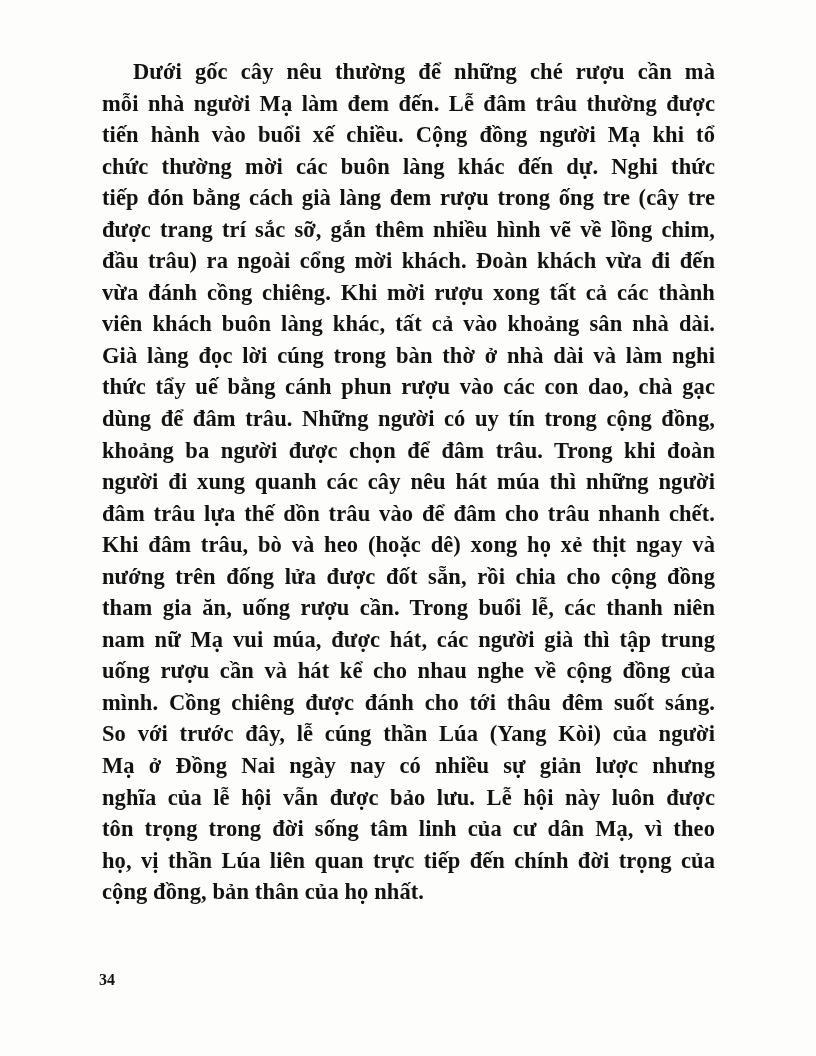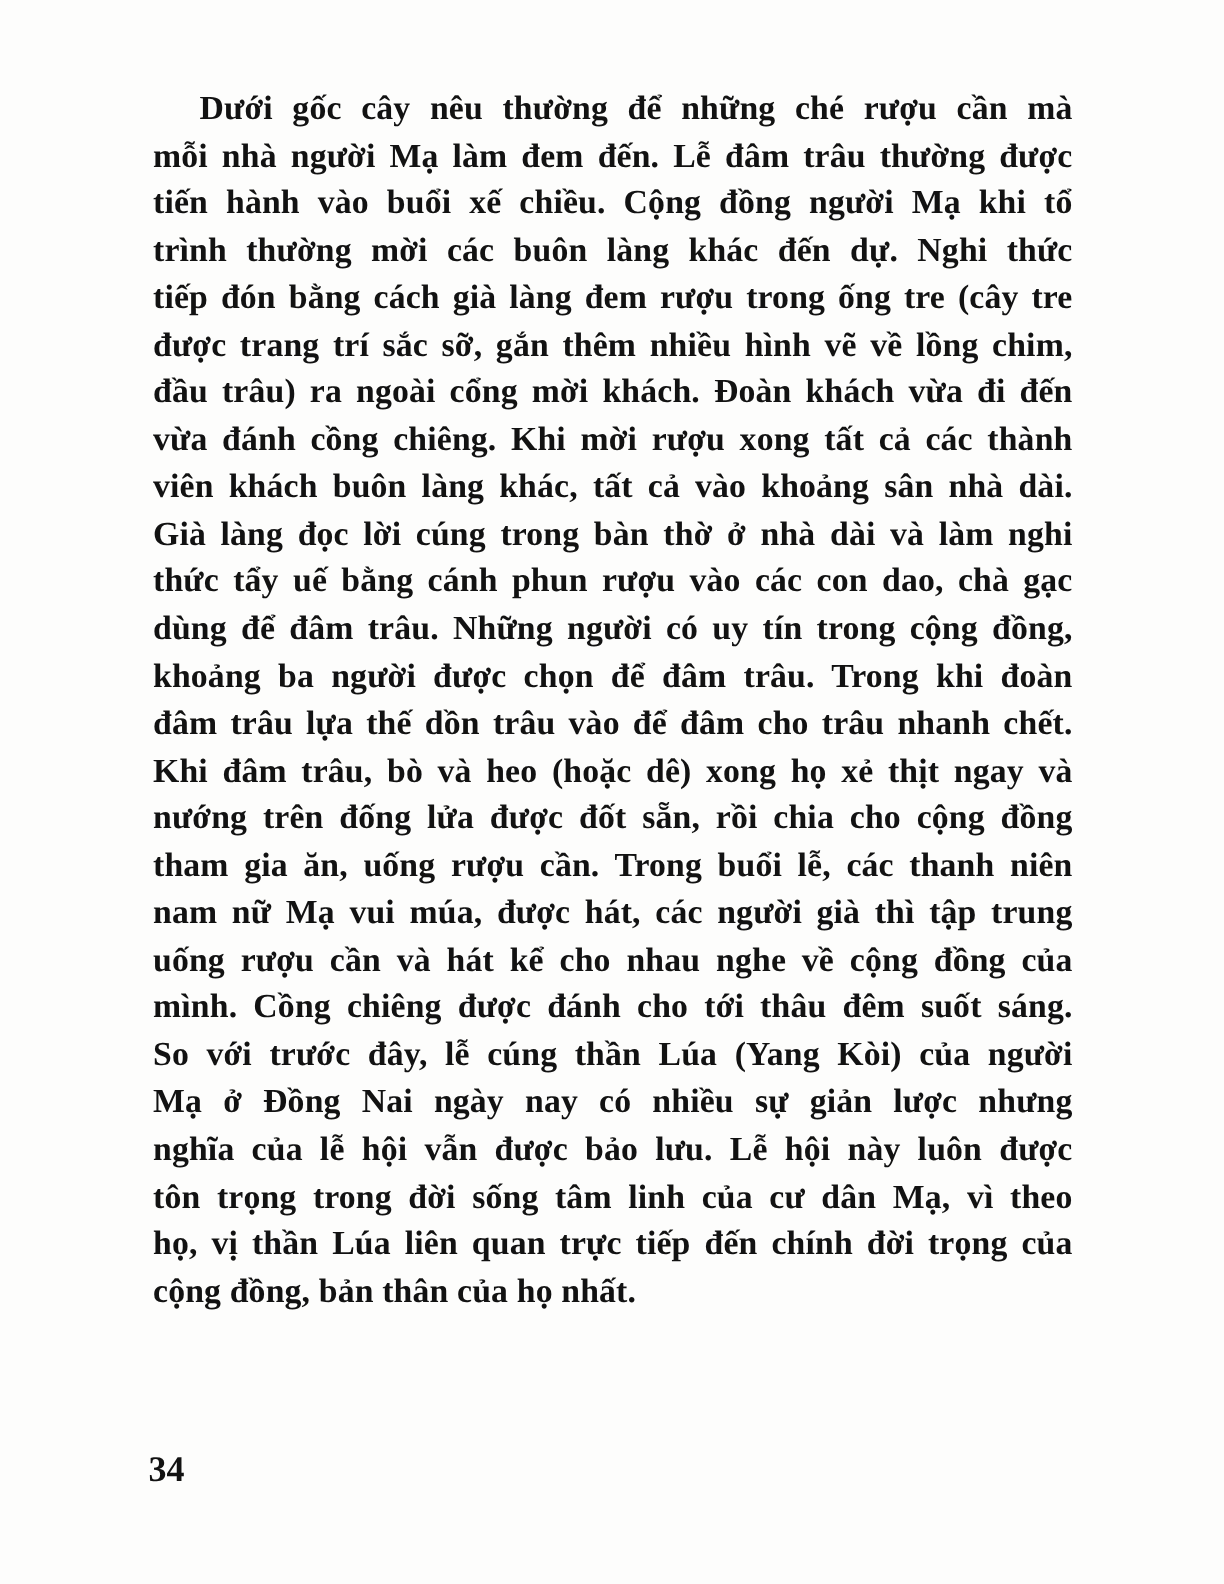--- a/index.html
+++ b/index.html
@@ -39,42 +39,43 @@
   .line.first {
     text-indent: 31px;
   }
   .line.last {
     text-align-last: left;
   }
   .page-number {
     position: absolute;
     left: 99px;
     top: 963px;
-    font-size: 24px;
+    font-size: 16px;
     line-height: 34px;
   }
 </style>
 </head>
 <body>
 
 <div class="page">
   <div class="paragraph">
       <div class="line first">Dưới gốc cây nêu thường để những ché rượu cần mà</div>
       <div class="line">mỗi nhà người Mạ làm đem đến. Lễ đâm trâu thường được</div>
       <div class="line">tiến hành vào buổi xế chiều. Cộng đồng người Mạ khi tổ</div>
-      <div class="line">trình thường mời các buôn làng khác đến dự. Nghi thức</div>
+      <div class="line">chức thường mời các buôn làng khác đến dự. Nghi thức</div>
       <div class="line">tiếp đón bằng cách già làng đem rượu trong ống tre (cây tre</div>
       <div class="line">được trang trí sắc sỡ, gắn thêm nhiều hình vẽ về lồng chim,</div>
       <div class="line">đầu trâu) ra ngoài cổng mời khách. Đoàn khách vừa đi đến</div>
       <div class="line">vừa đánh cồng chiêng. Khi mời rượu xong tất cả các thành</div>
       <div class="line">viên khách buôn làng khác, tất cả vào khoảng sân nhà dài.</div>
       <div class="line">Già làng đọc lời cúng trong bàn thờ ở nhà dài và làm nghi</div>
       <div class="line">thức tẩy uế bằng cánh phun rượu vào các con dao, chà gạc</div>
       <div class="line">dùng để đâm trâu. Những người có uy tín trong cộng đồng,</div>
       <div class="line">khoảng ba người được chọn để đâm trâu. Trong khi đoàn</div>
+      <div class="line">người đi xung quanh các cây nêu hát múa thì những người</div>
       <div class="line">đâm trâu lựa thế dồn trâu vào để đâm cho trâu nhanh chết.</div>
       <div class="line">Khi đâm trâu, bò và heo (hoặc dê) xong họ xẻ thịt ngay và</div>
       <div class="line">nướng trên đống lửa được đốt sẵn, rồi chia cho cộng đồng</div>
       <div class="line">tham gia ăn, uống rượu cần. Trong buổi lễ, các thanh niên</div>
       <div class="line">nam nữ Mạ vui múa, được hát, các người già thì tập trung</div>
       <div class="line">uống rượu cần và hát kể cho nhau nghe về cộng đồng của</div>
       <div class="line">mình. Cồng chiêng được đánh cho tới thâu đêm suốt sáng.</div>
       <div class="line">So với trước đây, lễ cúng thần Lúa (Yang Kòi) của người</div>
       <div class="line">Mạ ở Đồng Nai ngày nay có nhiều sự giản lược nhưng</div>
       <div class="line">nghĩa của lễ hội vẫn được bảo lưu. Lễ hội này luôn được</div>

